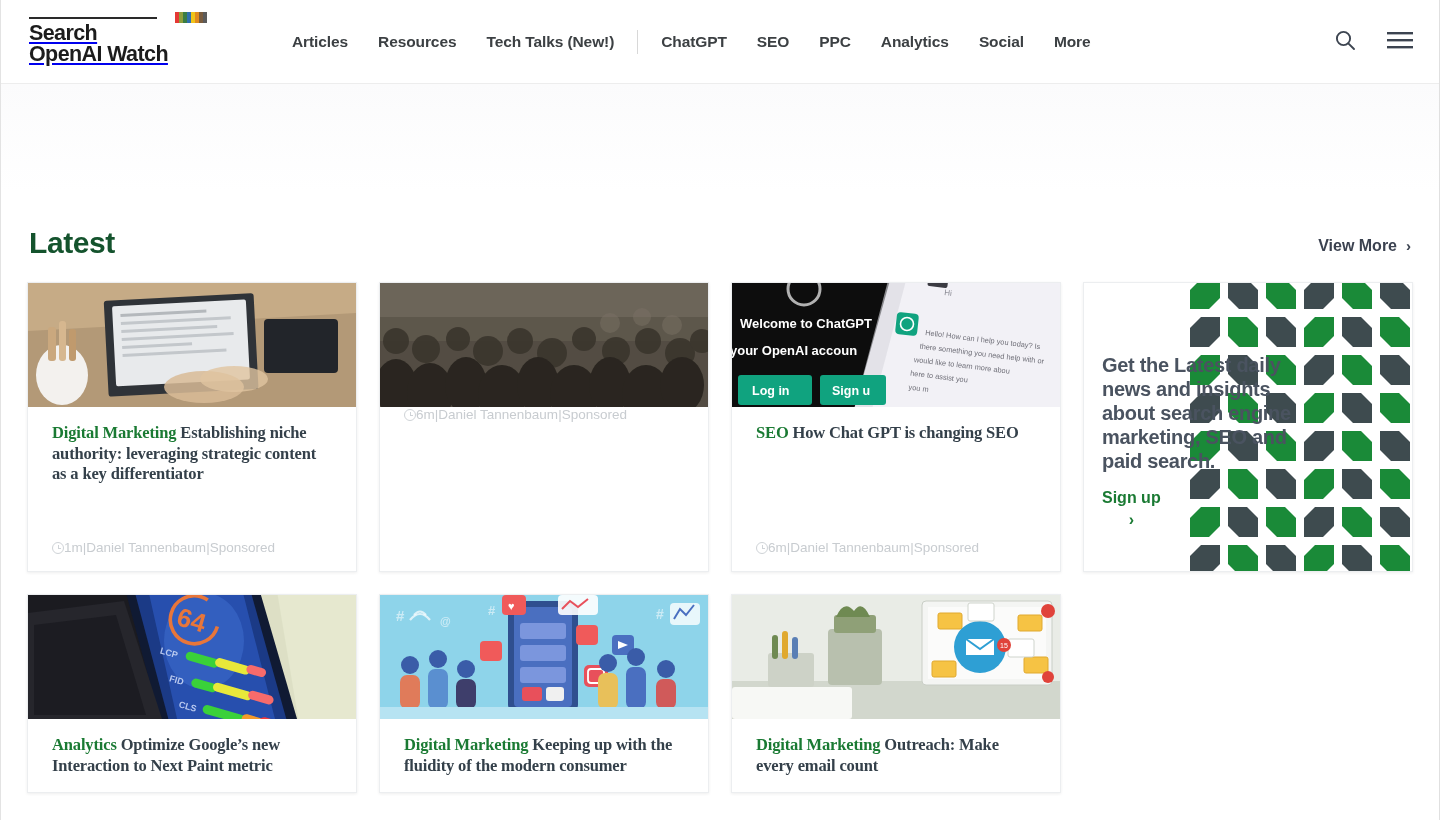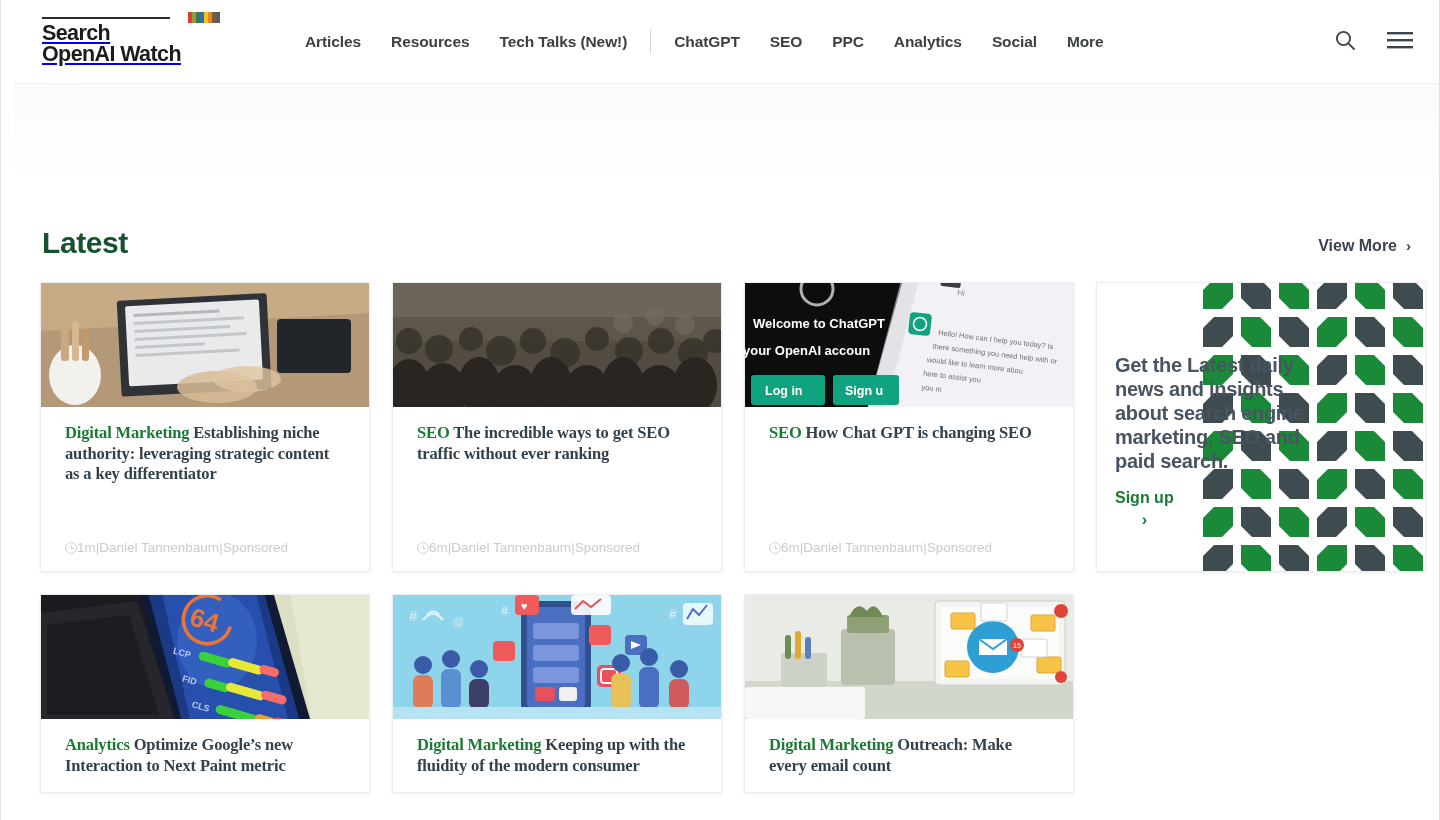--- a/index.html
+++ b/index.html
@@ -9,21 +9,20 @@
     font-family: "Liberation Sans", sans-serif;
     overflow: hidden;
   }
   .page {
     position: relative;
     width: 1440px; height: 820px;
     background: #fff;
     border-left: 1px solid #e3e3e3;
     border-right: 1px solid #e0e0e0;
     overflow: hidden;
-    padding-left: 13px;
   }
 
   
   .header {
     position: relative;
     height: 84px;
     background: #fff;
     border-bottom: 1px solid #ededed;
     display: flex;
     align-items: flex-start;
@@ -383,23 +382,20 @@
                 <ellipse cx="266" cy="112" rx="24" ry="30"></ellipse>
               <ellipse cx="302" cy="102" rx="22" ry="28"></ellipse>
             </g>
             <g opacity=".5" fill="#8d8375">
               <circle cx="230" cy="40" r="10"></circle>
                 <circle cx="262" cy="34" r="9"></circle>
                 <circle cx="292" cy="42" r="10"></circle>
             </g>
             <rect x="0" y="0" width="330" height="124" fill="#231f1a" opacity=".18"></rect>
           </svg>
-        </div>
-        <div class="card-body">
-          <h3 class="card-title"><span class="cat">SEO</span><span> The incredible ways to get SEO traffic without ever ranking</span></h3>
         </div>
         <div class="card-meta">
           <span class="clock"></span>
           <span>6m</span>
           <span>|</span>
           <span>Daniel Tannenbaum</span>
           <span>|</span>
           <span>Sponsored</span>
         </div>
       </article>

